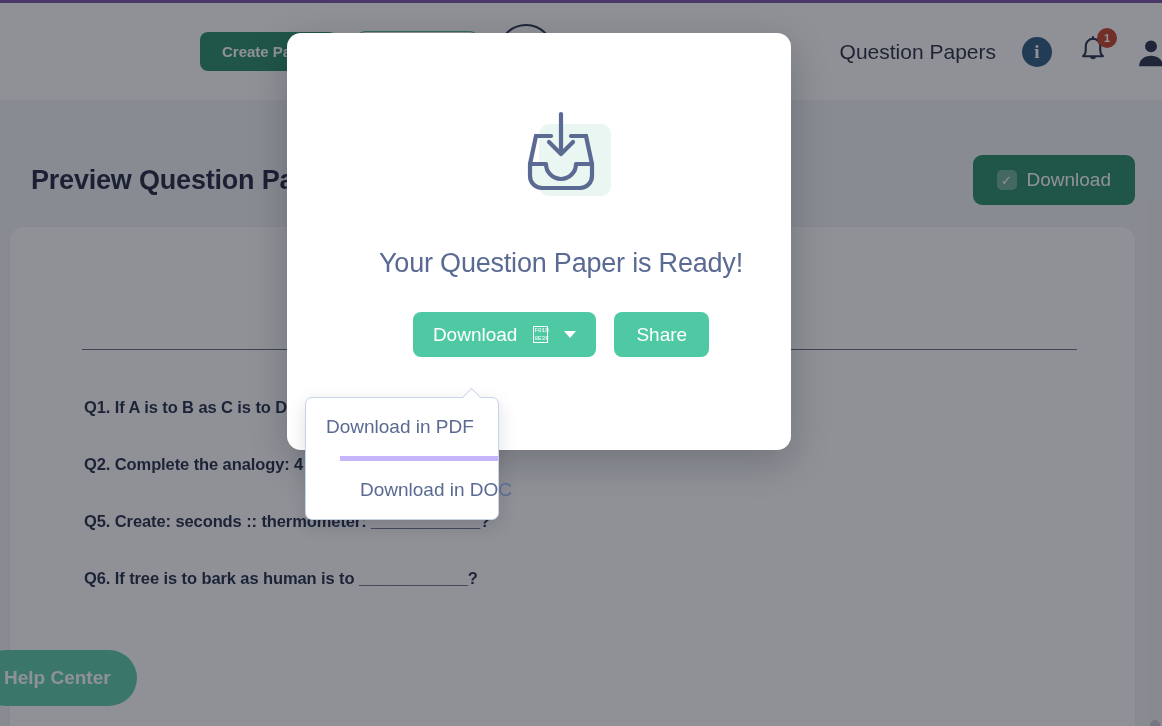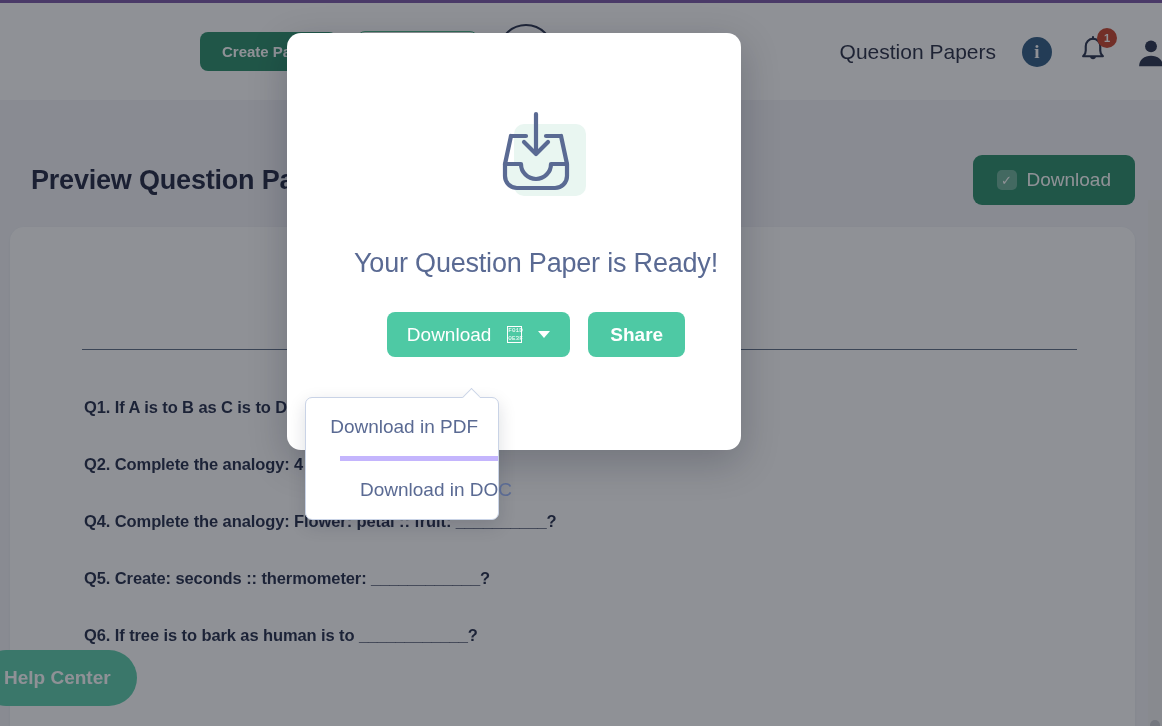--- a/index.html
+++ b/index.html
@@ -245,21 +245,21 @@
     position: absolute;
     inset: 0;
     background: rgba(41,44,54,.52);
     z-index: 50;
   }
 
   .modal {
     position: absolute;
     left: 287px;
     top: 33px;
-    width: 454px;
+    width: 504px;
     height: 417px;
     background: #ffffff;
     border-radius: 14px;
     box-shadow: 0 12px 38px rgba(10,14,30,.22);
     z-index: 60;
     display: flex;
     flex-direction: column;
     align-items: center;
     padding-left: 44px;
   }
@@ -327,21 +327,21 @@
     border-top: 7px solid #ffffff;
   }
   .btn-modal-share {
     background: #4ec9a4;
     color: #ffffff;
     border: none;
     border-radius: 8px;
     height: 45px;
     padding: 0 22px;
     font-size: 19px;
-    font-weight: 700;
+    font-weight: 400;
     font-family: inherit;
   }
 
   
   .dropdown {
     position: absolute;
     left: 305px;
     top: 397px;
     width: 194px;
     background: #ffffff;
@@ -365,21 +365,20 @@
     background: #ffffff;
     border-left: 1px solid #c9d3e6;
     border-top: 1px solid #c9d3e6;
     transform: rotate(45deg);
   }
   .dropdown-item {
     padding: 18px 20px;
     font-size: 19px;
     color: #5a6a93;
     white-space: nowrap;
-    text-align: right;
   }
   .dropdown-item + .dropdown-item {
     border-top: 5px solid #c4b5fd;
     margin-left: 34px;
   }
 </style>
 </head>
 <body>
 
 <div id="page-root">
@@ -433,21 +432,20 @@
       </button>
     </div>
 
     <div class="paper-card">
       <div class="paper-head-space"></div>
       <div class="paper-divider"></div>
 
       <div class="q-list">
         <div class="q-item">Q1. If A is to B as C is to D, find the relation between X, Y, Z?</div>
         <div class="q-item">Q2. Complete the analogy: 4 : 16 :: 5 : ______?</div>
-        <div class="q-item">Q4. Complete the analogy: Flower: petal :: fruit: __________?</div>
         <div class="q-item">Q5. Create: seconds :: thermometer: ____________?</div>
         <div class="q-item">Q6. If tree is to bark as human is to ____________?</div>
       </div>
     </div>
 
     <button class="help-pill">Help Center</button>
 
     <div class="scrollbar-track">
       <div class="scrollbar-thumb"></div>
     </div>

